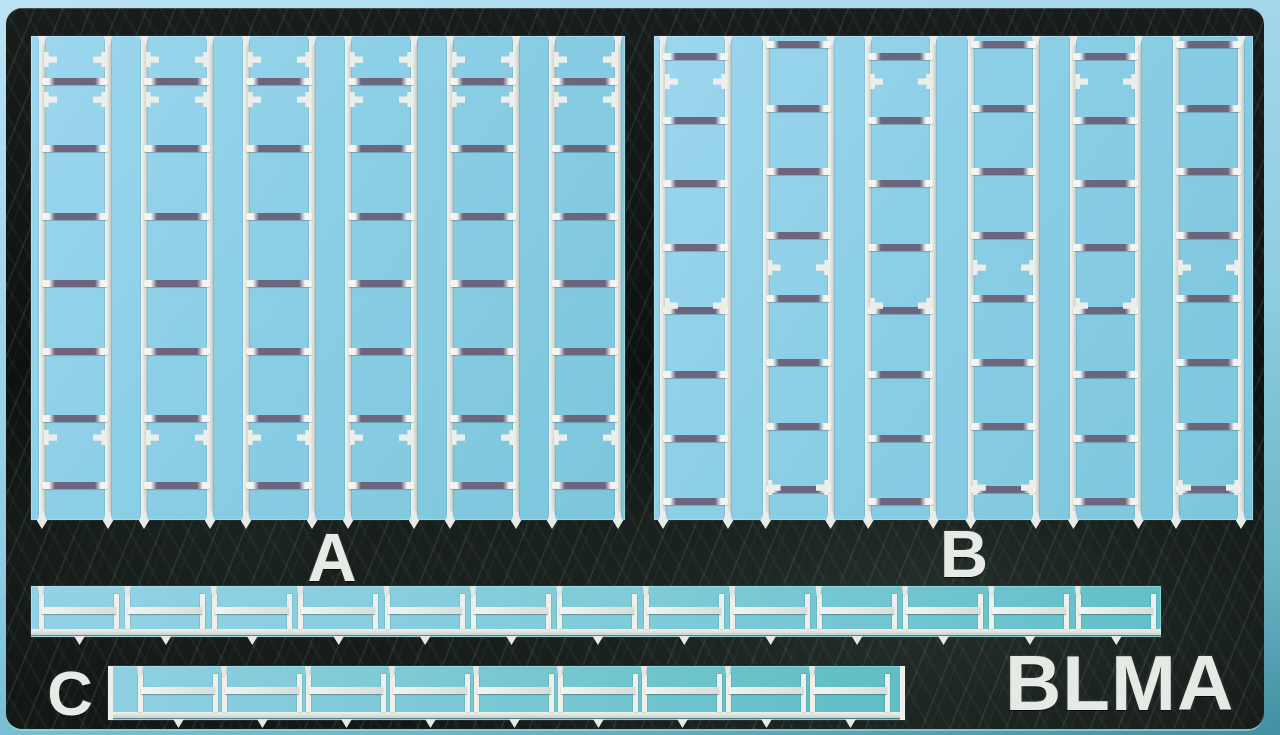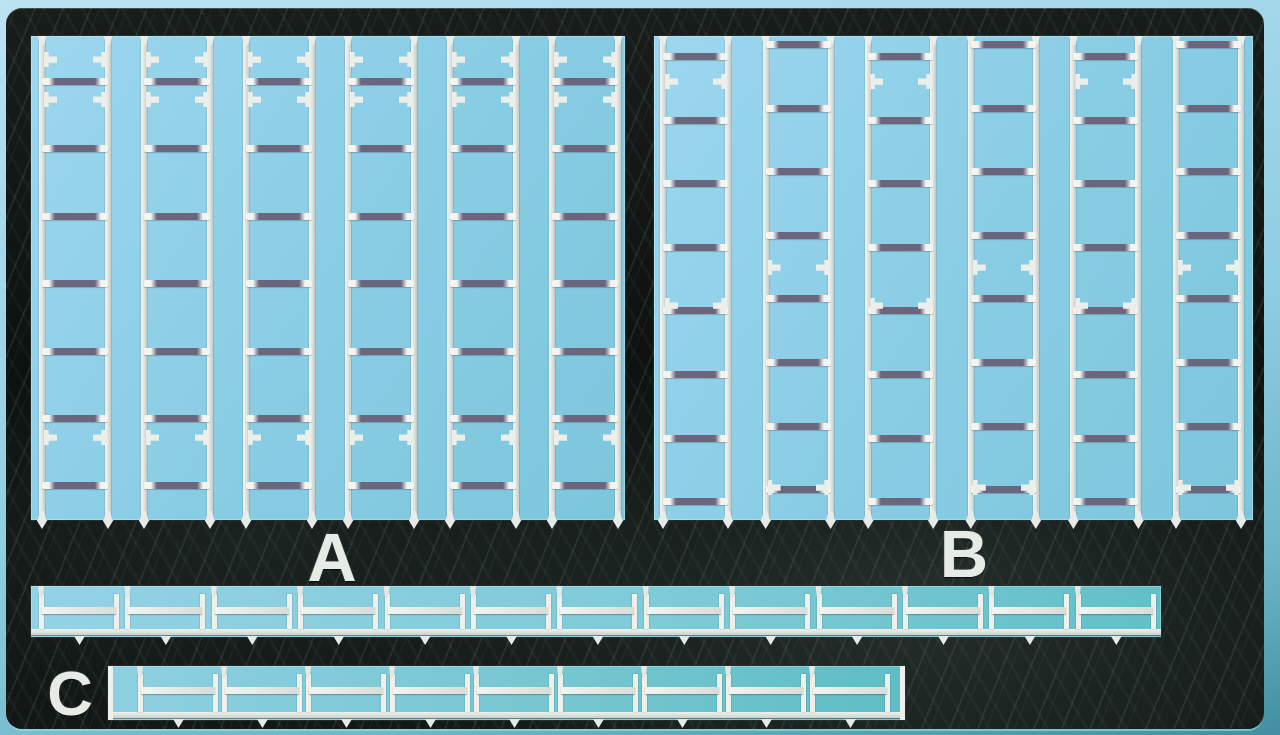--- a/index.html
+++ b/index.html
@@ -512,14 +512,15 @@
           <div class="vb" style="left: 0px;"></div>
           <div class="vb" style="right: 0px;"></div>
           <div class="hb" style="left: 3px; right: 3px; top: 13px;"></div>
         </div>
         <div class="stem" style="left: 700px;"></div>
         <div class="tab-v" style="left: 737px; bottom: -8px;"></div>
       </div>
 
     <div class="etch-label lbl-c">C</div>
 
+    <div class="brand">BLMA</div>
   </div>
 </div>
 
 </body></html>

